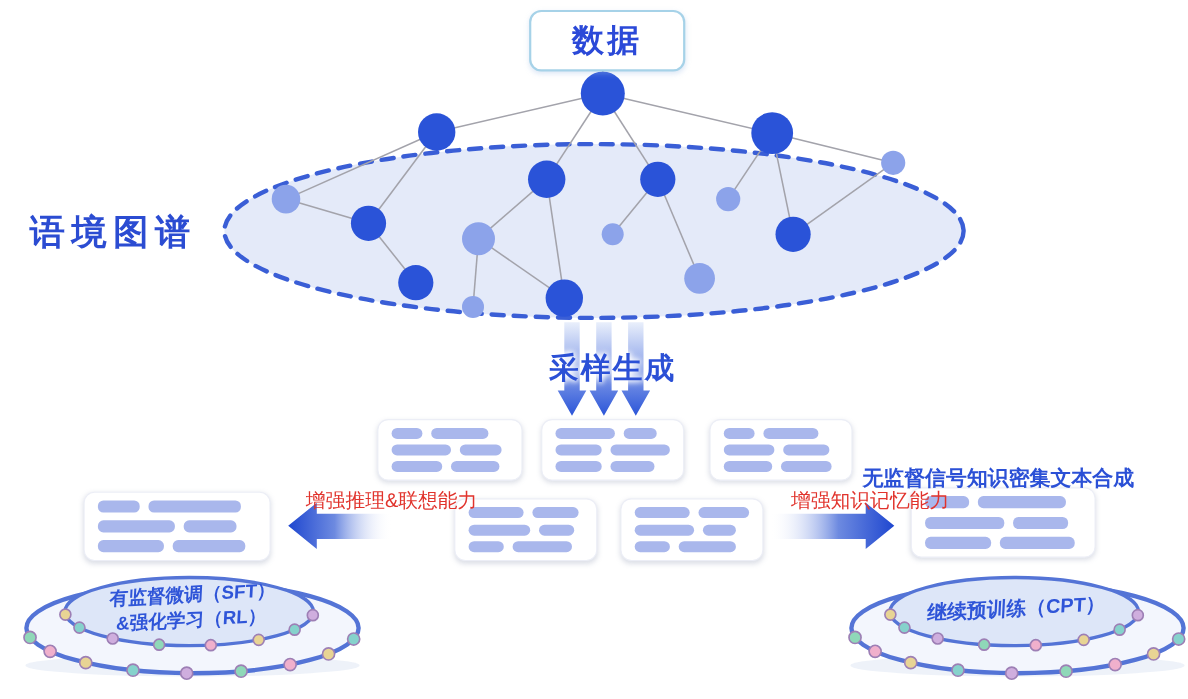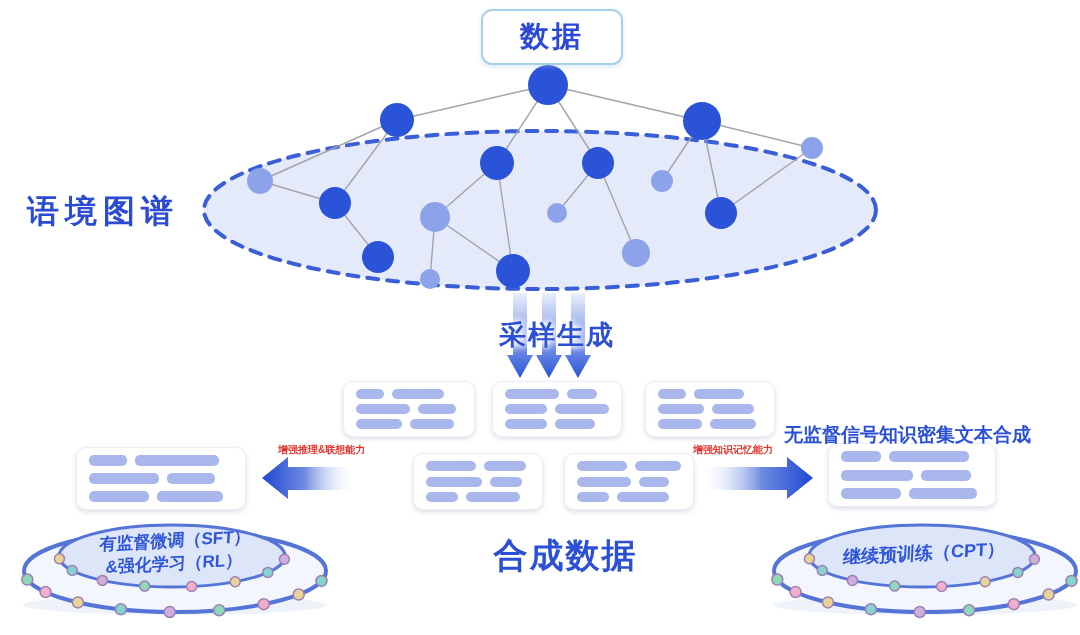--- a/index.html
+++ b/index.html
@@ -11,23 +11,23 @@
   .lbl{position:absolute;font-weight:bold;color:#2b50d6;white-space:nowrap;}
   #ctx-label{left:27px;top:190px;font-size:32px;letter-spacing:6px;color:#2b4cd2;}
   #data-box{position:absolute;left:481px;top:9px;width:138px;height:52px;border:2px solid #a6d2e8;
     border-radius:11px;background:#ffffff;display:flex;align-items:center;justify-content:center;
     box-shadow:0 2px 5px rgba(160,190,230,.35);z-index:3;}
   #data-box span{font-size:29px;font-weight:bold;color:#2b49d8;letter-spacing:3px;}
   #sampling{left:499px;top:317px;font-size:27px;letter-spacing:2px;
     text-shadow:0 0 5px #fff,0 0 6px #fff,0 0 8px #fff;}
   #left-title{left:18px;top:418px;font-size:19px;}
   #right-title{left:784px;top:422px;font-size:19px;}
-  .red{position:absolute;color:#e1332c;font-weight:bold;font-size:10px;white-space:nowrap;}
+  .red{position:absolute;color:#e1332c;font-weight:normal;font-size:18px;white-space:nowrap;}
   #red-left{left:278px;top:443px;}
-  #red-right{left:693px;top:443px;}
+  #red-right{left:719px;top:443px;}
   #synth{left:468px;top:533px;width:195px;text-align:center;font-size:34px;letter-spacing:2px;}
   .disc-label{position:absolute;text-align:center;color:#2f55d8;font-weight:bold;
     transform:rotate(-3deg) skewX(-6deg);z-index:3;}
   #disc-l{left:72px;top:529px;width:205px;font-size:17px;line-height:23px;}
   #disc-r{left:818px;top:541px;width:212px;font-size:18px;}
   .card{position:absolute;background:#ffffff;border:1px solid #eceef6;border-radius:10px;
     box-shadow:0 2px 5px rgba(130,140,170,.28);padding:7px 12px;box-sizing:border-box;
     display:flex;flex-direction:column;justify-content:space-between;}
   .prow{display:flex;gap:8px;}
   .pill{height:10px;border-radius:5px;background:#a9b7ec;}
@@ -255,21 +255,20 @@
 
   <div class="labels">
     <div id="data-box">
       <span>数据</span>
     </div>
     <div class="lbl" id="ctx-label">语境图谱</div>
     <div class="lbl" id="sampling">采样生成</div>
     <div class="lbl" id="right-title">无监督信号知识密集文本合成</div>
     <div class="red" id="red-left">增强推理&amp;联想能力</div>
     <div class="red" id="red-right">增强知识记忆能力</div>
-    <div class="lbl" id="synth">合成数据</div>
     <div class="disc-label" id="disc-l">
       <div>有监督微调（SFT）</div>
       <div>&amp;强化学习（RL）</div>
     </div>
     <div class="disc-label" id="disc-r">继续预训练（CPT）</div>
   </div>
 
 </div>
 
 </body></html>

